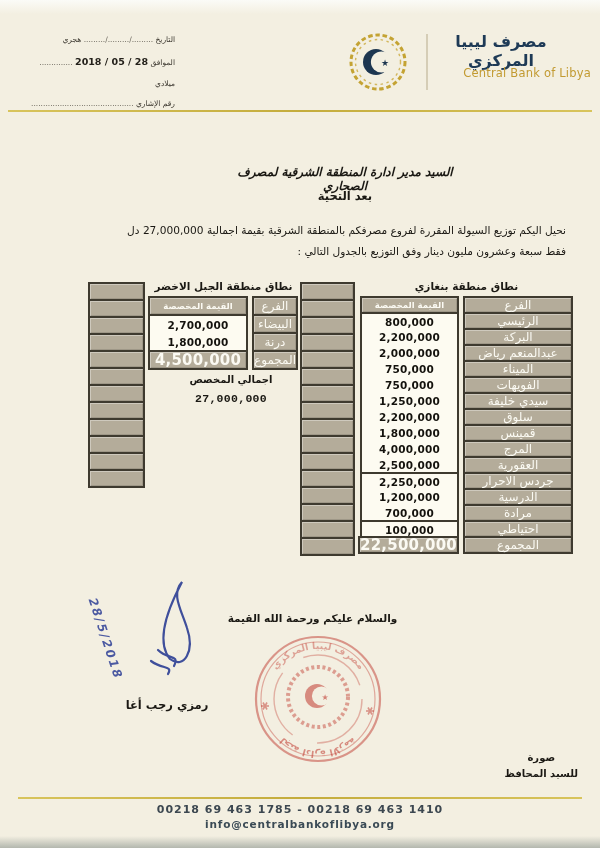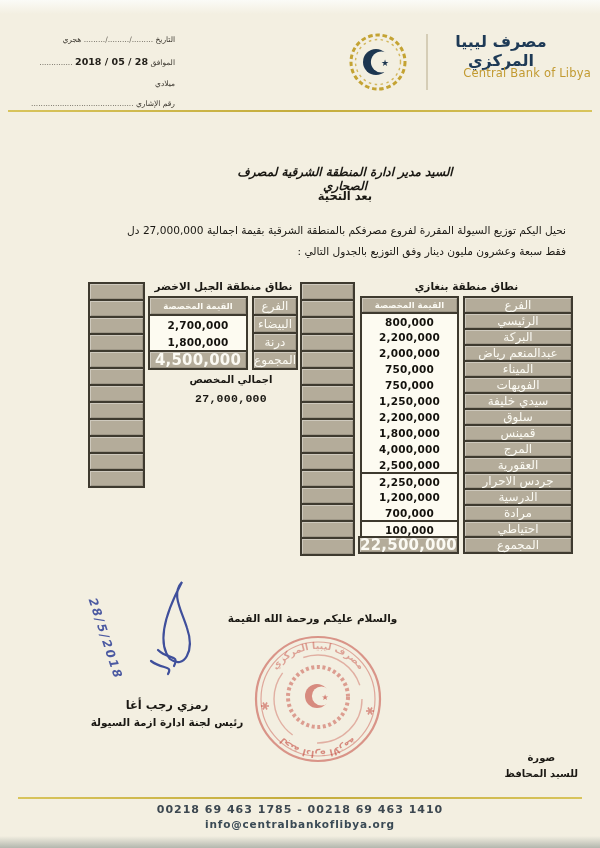--- a/index.html
+++ b/index.html
@@ -253,21 +253,20 @@
     <g fill="none" stroke="#2c3e94" stroke-width="2.2" opacity=".9" stroke-linecap="round">
       <path d="M44,8 C28,38 18,68 32,85 C46,96 57,77 49,54 C43,35 33,20 44,8 Z"></path>
       <path d="M20,76 C30,86 42,80 36,92"></path>
       <path d="M13,87 C25,96 35,91 30,100"></path>
     </g>
   </svg>
   <div class="handwritten-date">28/5/2018</div>
 
   <div class="signer">
     <div class="signer-name">رمزي رجب أغا</div>
-    <div class="signer-title">رئيس لجنة ادارة ازمة السيولة</div>
   </div>
 
   <svg class="stamp-svg" width="150" height="150" viewBox="0 0 150 150">
     <defs>
       <path id="arcTop" d="M 23,75 A 52,52 0 1 1 127,75" fill="none"></path>
       <path id="arcBot" d="M 125,75 A 50,50 0 0 1 25,75" fill="none"></path>
     </defs>
     <g stroke="#c0392f" fill="none">
       <circle cx="75" cy="73" r="62" stroke-width="2.2" opacity=".5"></circle>
       <circle cx="75" cy="73" r="57" stroke-width="1.2" opacity=".4"></circle>

